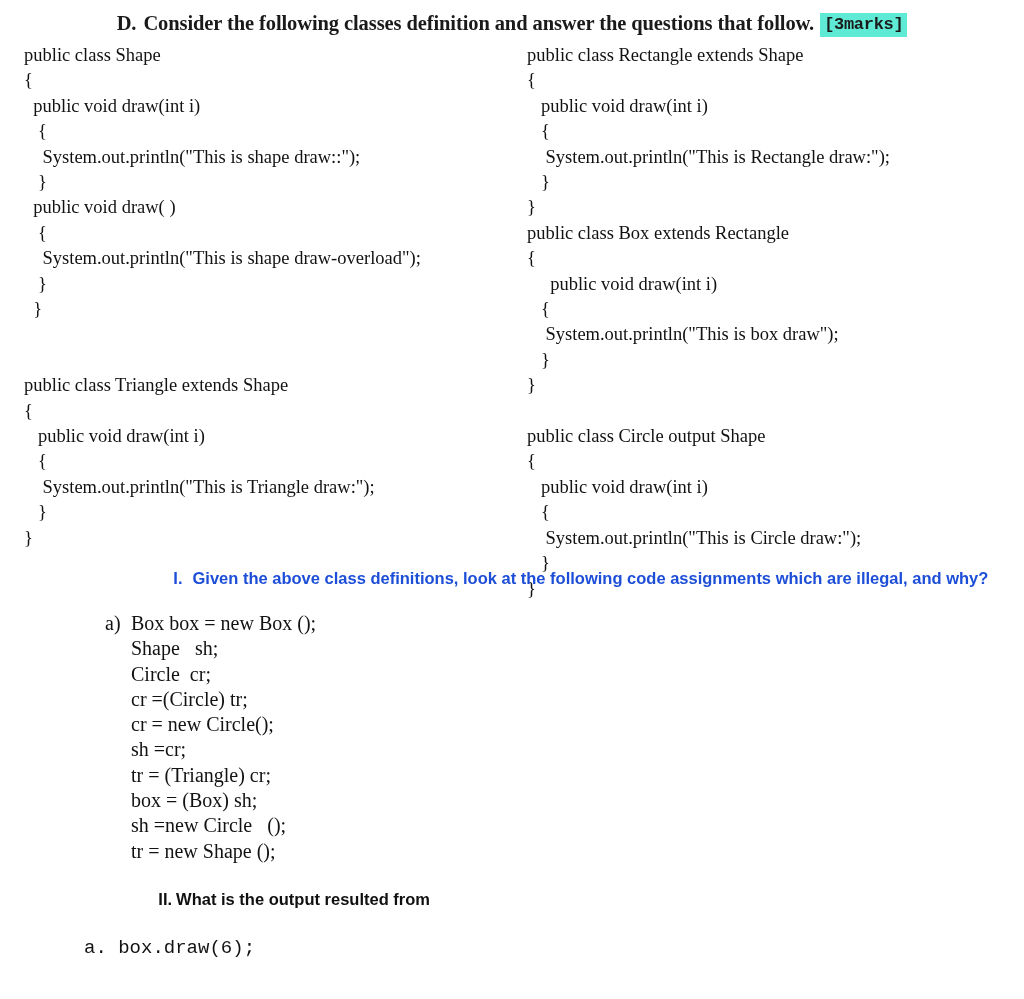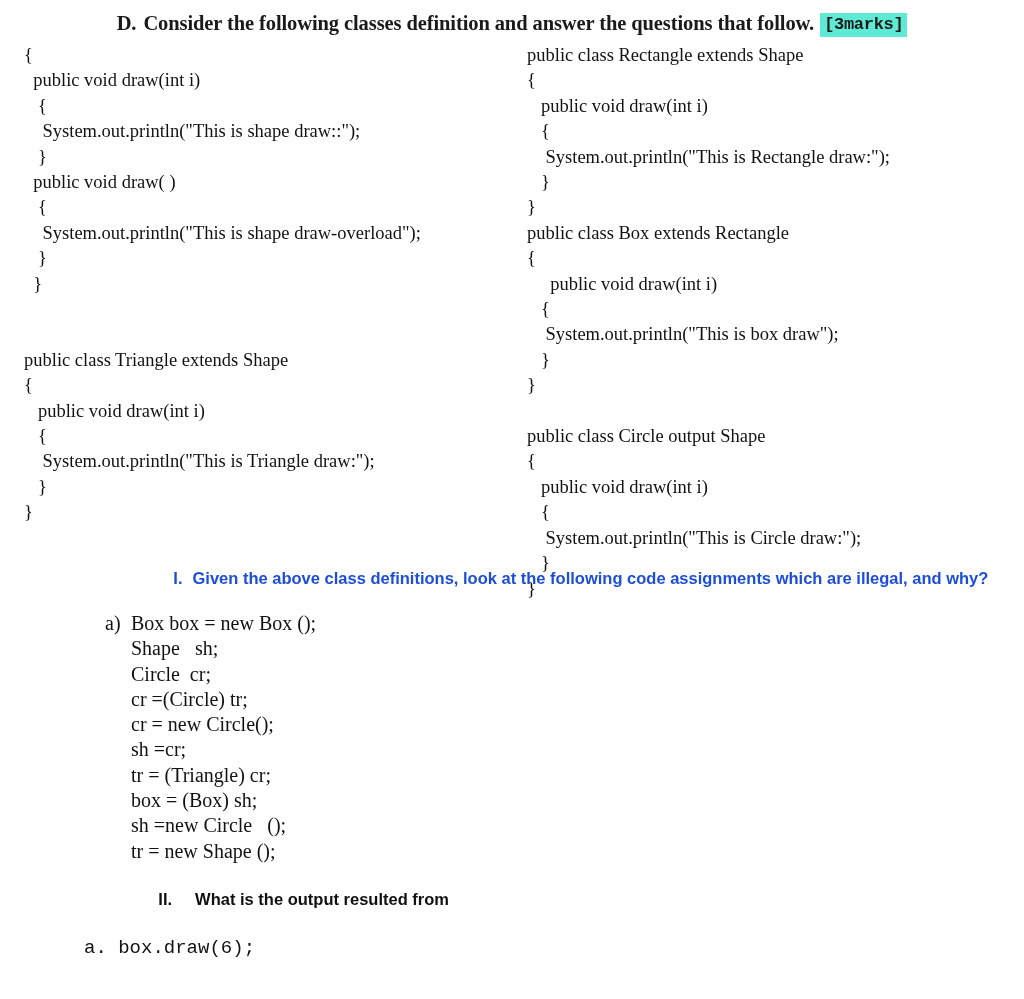--- a/index.html
+++ b/index.html
@@ -99,21 +99,21 @@
   .q2-heading {
     font-family: "Liberation Sans", "DejaVu Sans", sans-serif;
     font-weight: bold;
     font-size: 16.5px;
     line-height: 22px;
     padding-left: 140px;
     white-space: pre;
     color: #101010;
     margin-top: 2px;
   }
-  .q2-heading .numeral { margin-right: 23px; }
+  .q2-heading .numeral { margin-right: 4px; }
 
   .mono-list {
     padding-left: 84px;
     margin-top: 3px;
   }
   .mono-line {
     font-family: "Liberation Mono", "DejaVu Sans Mono", monospace;
     font-size: 19px;
     line-height: 27px;
     white-space: pre;
@@ -125,20 +125,21 @@
 
 <div class="header">
   <span class="label">D.</span><span>Consider the following classes definition and answer the questions that follow.</span><span class="marks-badge">[3marks]</span>
 </div>
 
 <div class="code-area">
 
   <div class="col col-left">
 
     <div class="code-block">
+      <div class="code-line">public class Shape</div>
       <div class="code-line">{</div>
       <div class="code-line">  public void draw(int i)</div>
       <div class="code-line">   {</div>
       <div class="code-line">    System.out.println("This is shape draw::");</div>
       <div class="code-line">   }</div>
       <div class="code-line">  public void draw( )</div>
       <div class="code-line">   {</div>
       <div class="code-line">    System.out.println("This is shape draw-overload");</div>
       <div class="code-line">   }</div>
       <div class="code-line">  }</div>

